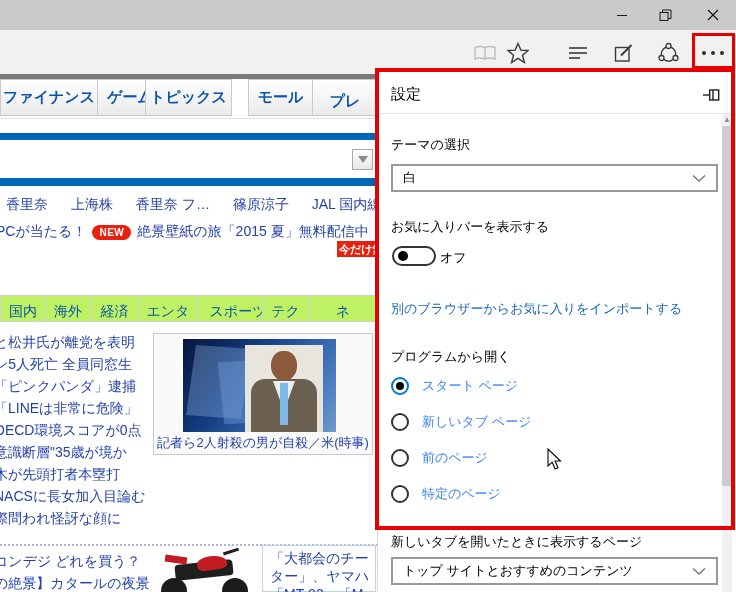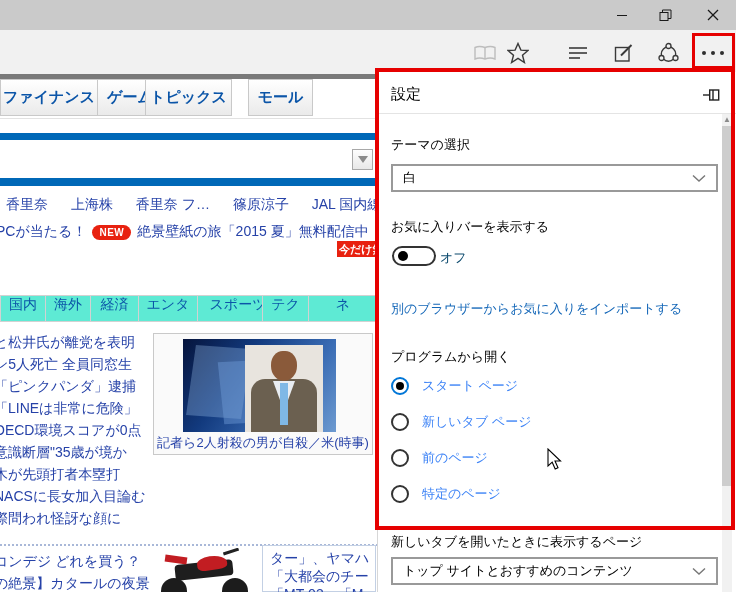--- a/index.html
+++ b/index.html
@@ -23,21 +23,21 @@
   .searchbtn { left:352px; top:70px; width:21px; height:21px; background:linear-gradient(#fdfdfd,#e8e8e8); border:1px solid #a8a8a8; display:flex; align-items:center; justify-content:center; }
   .tri-down { width:0; height:0; border-left:5px solid transparent; border-right:5px solid transparent; border-top:7px solid #8a8a8a; }
   .kwrow { left:6px; top:117px; width:372px; white-space:nowrap; font-size:14px; }
   .kwrow a { color:#2642a8; text-decoration:none; margin-right:19px; }
   .promo { left:-4px; top:144px; width:384px; white-space:nowrap; font-size:14px; color:#2642a8; display:flex; align-items:center; }
   .newbadge { display:inline-block; background:#e8210f; color:#fff; font-size:10px; font-weight:bold; padding:2px 7px; border-radius:9px; margin:0 6px; letter-spacing:.5px; }
   .navtabs { left:0; top:171px; height:37px; }
   .navtab { position:absolute; top:0; height:37px; background:linear-gradient(#ffffff,#eaeaea); border:1px solid #c9c9c9; color:#0b55a8; font-weight:bold; font-size:15px; display:flex; align-items:center; justify-content:center;text-align:right; }
   .navtab.last { align-items:flex-end; padding-bottom:4px; }
   .sale { left:337px; top:162px; width:41px; height:16px; background:#e8210f; color:#fff; font-size:11px; font-weight:bold; line-height:16px; overflow:hidden; white-space:nowrap; padding-left:2px; }
-  .cattab { position:absolute; top:216px; height:27px; background:#5eead4; border:1px solid #d2d2d2; color:#0b55a8; font-size:14px; display:flex; align-items:flex-start; justify-content:center; }
+  .cattab { position:absolute; top:216px; height:27px; background:#bef264; border:1px solid #d2d2d2; color:#0b55a8; font-size:14px; display:flex; align-items:flex-end; justify-content:center; }
   .headlines { left:-6px; top:252px; width:165px; }
   .headlines div { font-size:14px; color:#2642a8; line-height:22px; white-space:nowrap; }
   .photobox { left:153px; top:254px; width:220px; height:122px; background:#fafafa; border:1px solid #c9c9c9; }
   .photo { position:absolute; left:29px; top:5px; width:153px; height:93px; background:linear-gradient(125deg,#06143c 0%,#123a7e 35%,#3a6cb4 70%,#6d9ad0 100%); overflow:hidden; }
   .pane1 { position:absolute; left:8px; top:8px; width:55px; height:70px; background:rgba(150,185,230,.35); transform:skew(-8deg,4deg); }
   .pane2 { position:absolute; left:38px; top:22px; width:48px; height:62px; background:rgba(110,155,215,.45); transform:skew(6deg,-3deg); }
   .person { position:absolute; left:62px; top:6px; width:78px; height:87px; background:#e8e4de; }
   .head { position:absolute; left:26px; top:6px; width:26px; height:30px; background:#8a5a3a; border-radius:45% 45% 50% 50%; }
   .suit { position:absolute; left:6px; top:34px; width:66px; height:53px; background:#6b6050; border-radius:14px 14px 0 0; }
   .shirt { position:absolute; left:28px; top:36px; width:22px; height:30px; background:#e9edf2; clip-path:polygon(0 0,100% 0,50% 100%); }
@@ -60,21 +60,21 @@
   .panel-title { position:absolute; left:13px; top:13px; font-size:15px; color:#000; }
   .pinbtn { position:absolute; left:320px; top:12px; width:28px; height:22px; display:flex; align-items:center; justify-content:center; }
   .pdivider { position:absolute; left:0; top:41px; width:359px; height:1px; background:#e4e4e4; }
   .scrolltrack { position:absolute; left:344px; top:42px; width:10px; height:478px; background:#f1f1f1; }
   .scrollthumb { position:absolute; left:0; top:12px; width:10px; height:360px; background:#cdcdcd; }
   .scrollarrow { position:absolute; left:1px; top:1px; color:#8a8a8a; font-size:8px; }
   .plabel { position:absolute; left:13px; font-size:13px; color:#000; white-space:nowrap; }
   .dropdown { position:absolute; left:13px; width:327px; height:28px; background:#fff; border:2px solid #999; display:flex; align-items:center; padding:0 10px; font-size:13px; color:#000; justify-content:space-between; }
   .toggle { position:absolute; left:14px; top:174px; width:44px; height:20px; border:2px solid #333; border-radius:10px; }
   .toggle .knob { position:absolute; left:4px; top:3px; width:10px; height:10px; border-radius:50%; background:#000; }
-  .togglelabel { position:absolute; left:62px; top:177px; font-size:13px; color:#0c4a6e;font-family:Liberation Serif, serif; }
+  .togglelabel { position:absolute; left:62px; top:177px; font-size:13px; color:#000000;font-family:Liberation Serif, serif; }
   .plink { position:absolute; left:13px; top:228px; font-size:13px; color:#1467b8; text-decoration:none; white-space:nowrap; }
   .radiorow { position:absolute; left:13px; height:20px; display:flex; align-items:center; }
   .radiocircle { width:18px; height:18px; border:2px solid #333; border-radius:50%; position:relative; }
   .radiorow.selected .radiocircle { border-color:#0076d7; }
   .radiorow.selected .radiocircle::after { content:""; position:absolute; left:3px; top:3px; width:8px; height:8px; border-radius:50%; background:#000; }
   .radiolabel { margin-left:13px; font-size:13px; color:#3b82f6; white-space:nowrap; }
 
   
   .anno1 { left:692px; top:33px; width:43px; height:36px; border:3px solid #e60000; }
   .anno2 { left:375px; top:68px; width:360px; height:462px; border:4px solid #e60000; }
@@ -174,20 +174,23 @@
         <span>ファイナンス</span>
       </div>
     <div class="navtab" style="left:97px;width:66px">
         <span>ゲーム</span>
       </div>
     <div class="navtab" style="left:145px;width:87px">
         <span>トピックス</span>
       </div>
     <div class="navtab" style="left:248px;width:65px">
         <span>モール</span>
+      </div>
+    <div class="navtab last" style="left:312px;width:66px">
+        <span>プレ</span>
       </div>
   </div>
   <div class="abs sale">今だけ無料</div>
 
   <div class="cattab" style="left:0;width:46px">
       <span>国内</span>
     </div>
   <div class="cattab" style="left:45px;width:46px">
       <span>海外</span>
     </div>
@@ -243,22 +246,22 @@
   <div class="abs bike">
     <div class="wheel" style="left:4px"></div>
     <div class="wheel" style="right:6px"></div>
     <div class="body"></div>
     <div class="tank"></div>
     <div class="tail"></div>
     <div class="bars"></div>
   </div>
 
   <div class="abs botright">
+    <div>「大都会のチー</div>
     <div>ター」、ヤマハ</div>
-    <div>「大都会のチー</div>
     <div>「MT-03」「M</div>
   </div>
 </div>
 
 <div class="abs panel">
   <div class="panel-title">設定</div>
   <div class="pinbtn">
     <svg width="18" height="12">
         <line x1="0" y1="6" x2="6" y2="6" stroke="#222" stroke-width="1.4"></line>
         <rect x="6.7" y="1" width="9" height="10" fill="none" stroke="#222" stroke-width="1.4"></rect>

